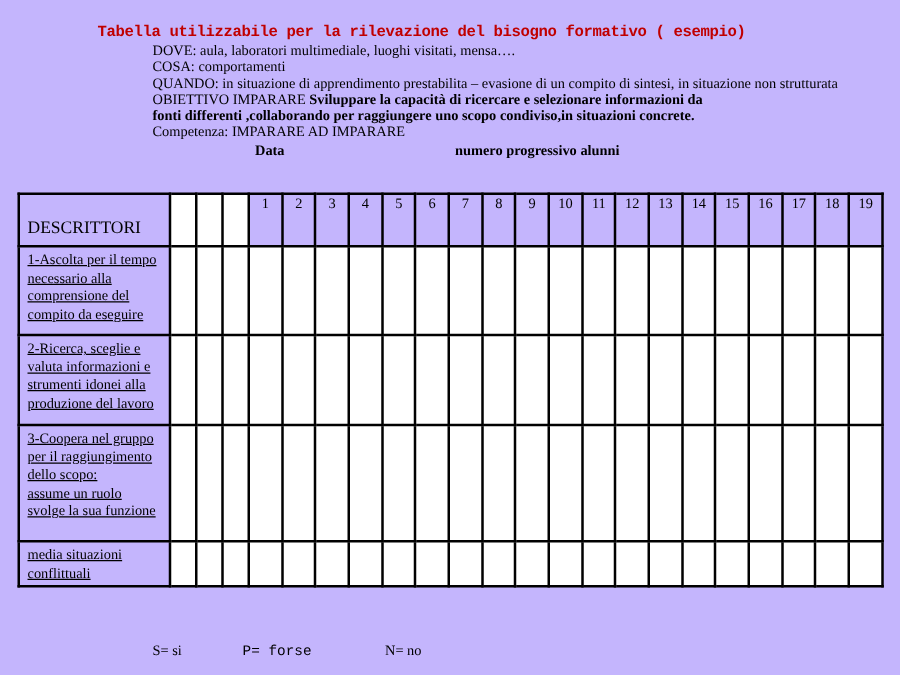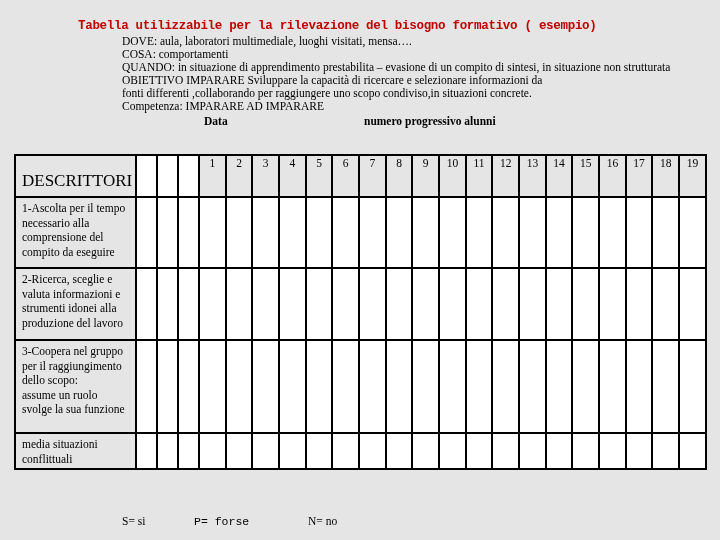--- a/index.html
+++ b/index.html
@@ -1,61 +1,62 @@
 <!DOCTYPE html>
 <html><head>
 <meta charset="utf-8">
 <style>
   html, body { margin: 0; padding: 0; background: #fff; }
   .slide {
     position: relative;
     width: 720px; height: 540px;
-    background: #e5e5e5;
+    background: #c4b5fd;
     color: #000;
     font-family: "Liberation Serif", serif;
     overflow: hidden;
   }
   .title {
     position: absolute; left: 78px; top: 19px;
     font-family: "Liberation Mono", monospace;
     font-weight: bold;
     font-size: 12.5px;
     letter-spacing: -0.3px;
     white-space: nowrap;
   }
   .intro {
     position: absolute; left: 78px; top: 35px;
     font-size: 11.5px;
     line-height: 13px;
     width: 636px;
     margin-left: 44px;
   }
   .intro .line { white-space: nowrap; }
-  .bold { font-weight: normal; }
+  .bold { font-weight: bold; }
   .data-line { position: relative; height: 15px; font-weight: bold; }
   .data-line .data-label   { position: absolute; left: 82px;  top: 2px; }
   .data-line .numero-label { position: absolute; left: 242px; top: 2px; }
 
   table.grid {
     position: absolute; left: 14px; top: 154px;
     width: 693px;
     border-collapse: collapse;
     table-layout: fixed;
     font-size: 11.5px;
   }
   .grid td, .grid th { border: 2px solid #000; padding: 0; }
   .grid th.label-cell {
     font-weight: normal; text-align: left; vertical-align: bottom;
-    padding: 0 2px 5px 6px; font-size: 17px;
+    padding: 0 2px 5px 6px; font-size: 14px;
   }
   .grid td.label-cell {
     text-align: left; vertical-align: top;
     padding: 3px 2px 2px 6px;
     white-space: pre-line;
     line-height: 14.5px;
+    text-decoration: underline;
   }
   .grid td.num-cell {
     vertical-align: top; text-align: center;
     padding-top: 1px; line-height: 13px;
   }
   .grid td.empty-cell { background: #fff; }
   tr.header-row { height: 42px; }
   tr.t-row-0 { height: 71px; }
   tr.t-row-1 { height: 72px; padding-left: 20px; }
   tr.t-row-2 { height: 93px; }

